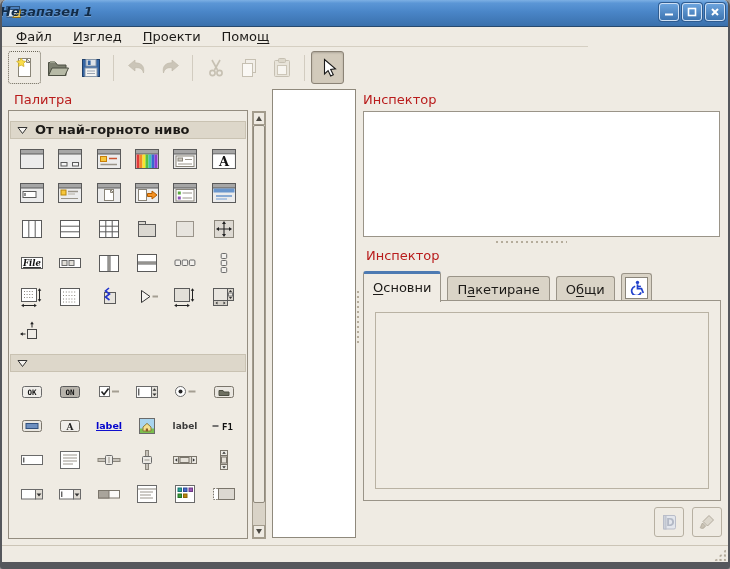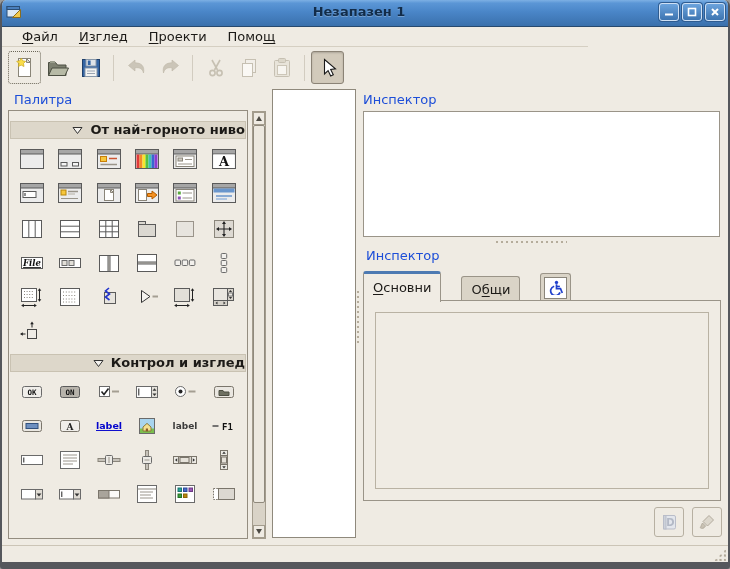--- a/index.html
+++ b/index.html
@@ -5,43 +5,43 @@
   html,body{margin:0;padding:0;background:#9a9a9a;}
   body{font-family:"DejaVu Sans","Liberation Sans",sans-serif;font-size:13px;color:#1c1a17;}
   .window{position:relative;width:730px;height:569px;box-sizing:border-box;
     border-left:2px solid #55575c;border-right:2px solid #55575c;border-bottom:7px solid #55575c;
     background:#EFEBE3;border-radius:6px 6px 3px 3px;overflow:hidden;}
   
   .titlebar{position:absolute;left:-2px;top:0;width:730px;height:26px;
     background:linear-gradient(#7db0e4 0%,#5b96d6 12%,#4a86c8 45%,#3a70ac 100%);
     border-bottom:1px solid #27496e;border-radius:5px 5px 0 0;}
   .titlebar .app-icon{position:absolute;left:6px;top:4px;width:16px;height:16px;}
-  .titlebar .title{position:absolute;left:0;right:12px;top:4px;text-align:center;font-weight:bold;
-    color:#122c49;text-shadow:0 1px 0 rgba(255,255,255,.25);}
+  .titlebar .title{position:absolute;left:0;right:12px;top:4px;text-align:left;font-weight:bold;
+    color:#122c49;text-shadow:0 1px 0 rgba(255,255,255,.25);font-style:italic;}
   .tb-btns{position:absolute;right:5px;top:3px;display:flex;gap:3px;}
   .tb-btn{width:20px;height:18px;border-radius:3px;display:flex;align-items:center;justify-content:center;
     background:linear-gradient(#6ba3dd,#3d74b0);border:1px solid #cfe0f4;box-shadow:0 0 0 1px #2f5c90;box-sizing:border-box;}
   
   .menubar{position:absolute;left:0;top:26px;width:586px;height:21px;display:flex;align-items:center;
-    padding-left:12px;box-sizing:border-box;border-bottom:1px solid #d5cfc2;}
+    padding-left:6px;box-sizing:border-box;border-bottom:1px solid #d5cfc2;}
   .menu-item{padding:1px 8px;margin-right:5px;white-space:nowrap;}
   .menu-item u{text-underline-offset:2px;}
   
   .toolbar{position:absolute;left:0;top:48px;width:726px;height:39px;display:flex;align-items:center;padding-left:6px;}
   .tool-btn{width:33px;height:33px;display:flex;align-items:center;justify-content:center;border-radius:3px;box-sizing:border-box;}
   .tool-btn.focused{border:1px dotted #6b6657;}
   .tool-btn.pressed{background:#d2cabb;border:1px solid #8b8376;box-shadow:inset 0 1px 2px rgba(0,0,0,.18);}
   .tool-sep{width:1px;height:26px;background:#d2ccc0;margin:0 6px;}
   
-  .panel-label{position:absolute;color:#1d4ed8;}
+  .panel-label{position:absolute;color:#b91c1c;}
   
   .palette-box{position:absolute;left:6px;top:110px;width:240px;height:429px;box-sizing:border-box;
     border:1px solid #948d80;background:#EFEBE3;overflow:hidden;padding-top:5px;}
   .pal-header{height:18px;line-height:18px;margin:5px 1px 7px;background:#DDD7CA;border:1px solid #c9c2b2;
-    font-weight:bold;display:flex;align-items:center;gap:7px;padding-left:6px;box-sizing:border-box;justify-content:flex-end;}
+    font-weight:bold;display:flex;align-items:center;gap:7px;padding-left:6px;box-sizing:border-box;}
   .pal-grid{display:grid;grid-template-columns:repeat(6,1fr);grid-auto-rows:26px;row-gap:8px;
     padding:0 4px;margin-bottom:10px;}
   .pal-item{display:flex;align-items:center;justify-content:center;}
   
   .v-scrollbar{position:absolute;left:250px;top:111px;width:14px;height:428px;box-sizing:border-box;
     background:#d9d3c7;border:1px solid #a39c8d;}
   .sb-btn{position:absolute;left:0;width:12px;height:13px;background:#efebe3;border:1px solid #a39c8d;
     display:flex;align-items:center;justify-content:center;box-sizing:border-box;}
   .sb-btn.up{top:0;}
   .sb-btn.down{bottom:0;}
@@ -51,21 +51,21 @@
     border:1px solid #8f897c;border-radius:2px;box-sizing:border-box;}
   
   .canvas{position:absolute;left:270px;top:89px;width:84px;height:449px;background:#fff;border:1px solid #8f897c;box-sizing:border-box;}
   .inspector-box{position:absolute;left:361px;top:111px;width:357px;height:126px;background:#fff;
     border:1px solid #9a9488;box-sizing:border-box;}
   .grip-h{position:absolute;left:493px;top:240px;width:72px;height:6px;
     background-image:radial-gradient(circle at 2px 2px,#b5ac9b 1px,transparent 1.4px);background-size:5px 5px;}
   .grip-v{position:absolute;left:354px;top:290px;width:6px;height:55px;
     background-image:radial-gradient(circle at 2px 2px,#b5ac9b 1px,transparent 1.4px);background-size:5px 5px;}
   
-  .tabs{position:absolute;left:361px;top:270px;height:31px;display:flex;align-items:flex-end;gap:20px;text-align:center;}
+  .tabs{position:absolute;left:361px;top:270px;height:31px;display:flex;align-items:flex-end;gap:6px;text-align:center;}
   .tab{background:#dad4c7;border:1px solid #9a9488;border-bottom:none;border-radius:3px 3px 0 0;
     height:25px;line-height:25px;padding:0 9px;box-sizing:border-box;white-space:nowrap;}
   .tab u{text-underline-offset:2px;}
   .tab.active{background:#F0ECE4;height:31px;line-height:27px;border-top:3px solid #4d7ab2;position:relative;z-index:2;margin-bottom:-1px;}
   .tab.icon-tab{height:28px;display:flex;align-items:center;padding:0 3px;}
   .a11y-box{width:21px;height:20px;background:#fff;border:1px solid #8a857a;display:flex;align-items:center;justify-content:center;}
   .notebook-page{position:absolute;left:361px;top:300px;width:358px;height:201px;box-sizing:border-box;
     border:1px solid #9a9488;background:#F0ECE4;}
   .inner-frame{position:absolute;left:11px;top:11px;right:11px;bottom:11px;border:1px solid #b9b2a3;}
   
@@ -550,21 +550,20 @@
             </svg>
           </span>
         </div>
       </div>
       <div class="pal-header">
         <span>
           <svg width="11" height="9" viewBox="0 0 11 9">
             <path d="M1 1.5 h9 l-4.5 6 z" fill="#f4f2ee" stroke="#333"></path>
           </svg>
         </span>
-        <span>Контрол и изглед</span>
       </div>
       <div class="pal-grid">
         <div class="pal-item">
           <span>
             <svg width="26" height="22" viewBox="0 0 26 22">
               <rect x="3.5" y="5.5" width="19" height="11" rx="2" fill="#f0eeea" stroke="#6a6a6a"></rect>
               <text x="13" y="14" font-size="7.5" font-weight="bold" font-family="DejaVu Sans Mono,monospace" fill="#111" text-anchor="middle">OK</text>
             </svg>
           </span>
         </div>
@@ -801,20 +800,21 @@
 
   <span class="panel-label" style="left:361px;top:92px;">Инспектор</span>
   <div class="inspector-box"></div>
 
   <div class="grip-h"></div>
   <div class="grip-v"></div>
 
   <span class="panel-label" style="left:364px;top:248px;">Инспектор</span>
   <div class="tabs" id="tabs">
       <div class="tab active"><span><u>О</u>сновни</span></div>
+      <div class="tab"><span>П<u>а</u>кетиране</span></div>
       <div class="tab"><span>О<u>б</u>щи</span></div>
       <div class="tab icon-tab">
         <span class="a11y-box">
           <svg width="15" height="15" viewBox="0 0 15 15">
             <circle cx="8.5" cy="2.4" r="1.7" fill="#2141cc"></circle>
             <path d="M8.5 4.2 V8.6 h4 l1.8 4.4" fill="none" stroke="#2141cc" stroke-width="1.7"></path>
             <path d="M8.5 6.4 h3.4" stroke="#2141cc" stroke-width="1.5"></path>
             <path d="M6.2 6.2 a4.8 4.8 0 1 0 5.8 6.2" fill="none" stroke="#2141cc" stroke-width="1.7"></path>
           </svg>
         </span>

